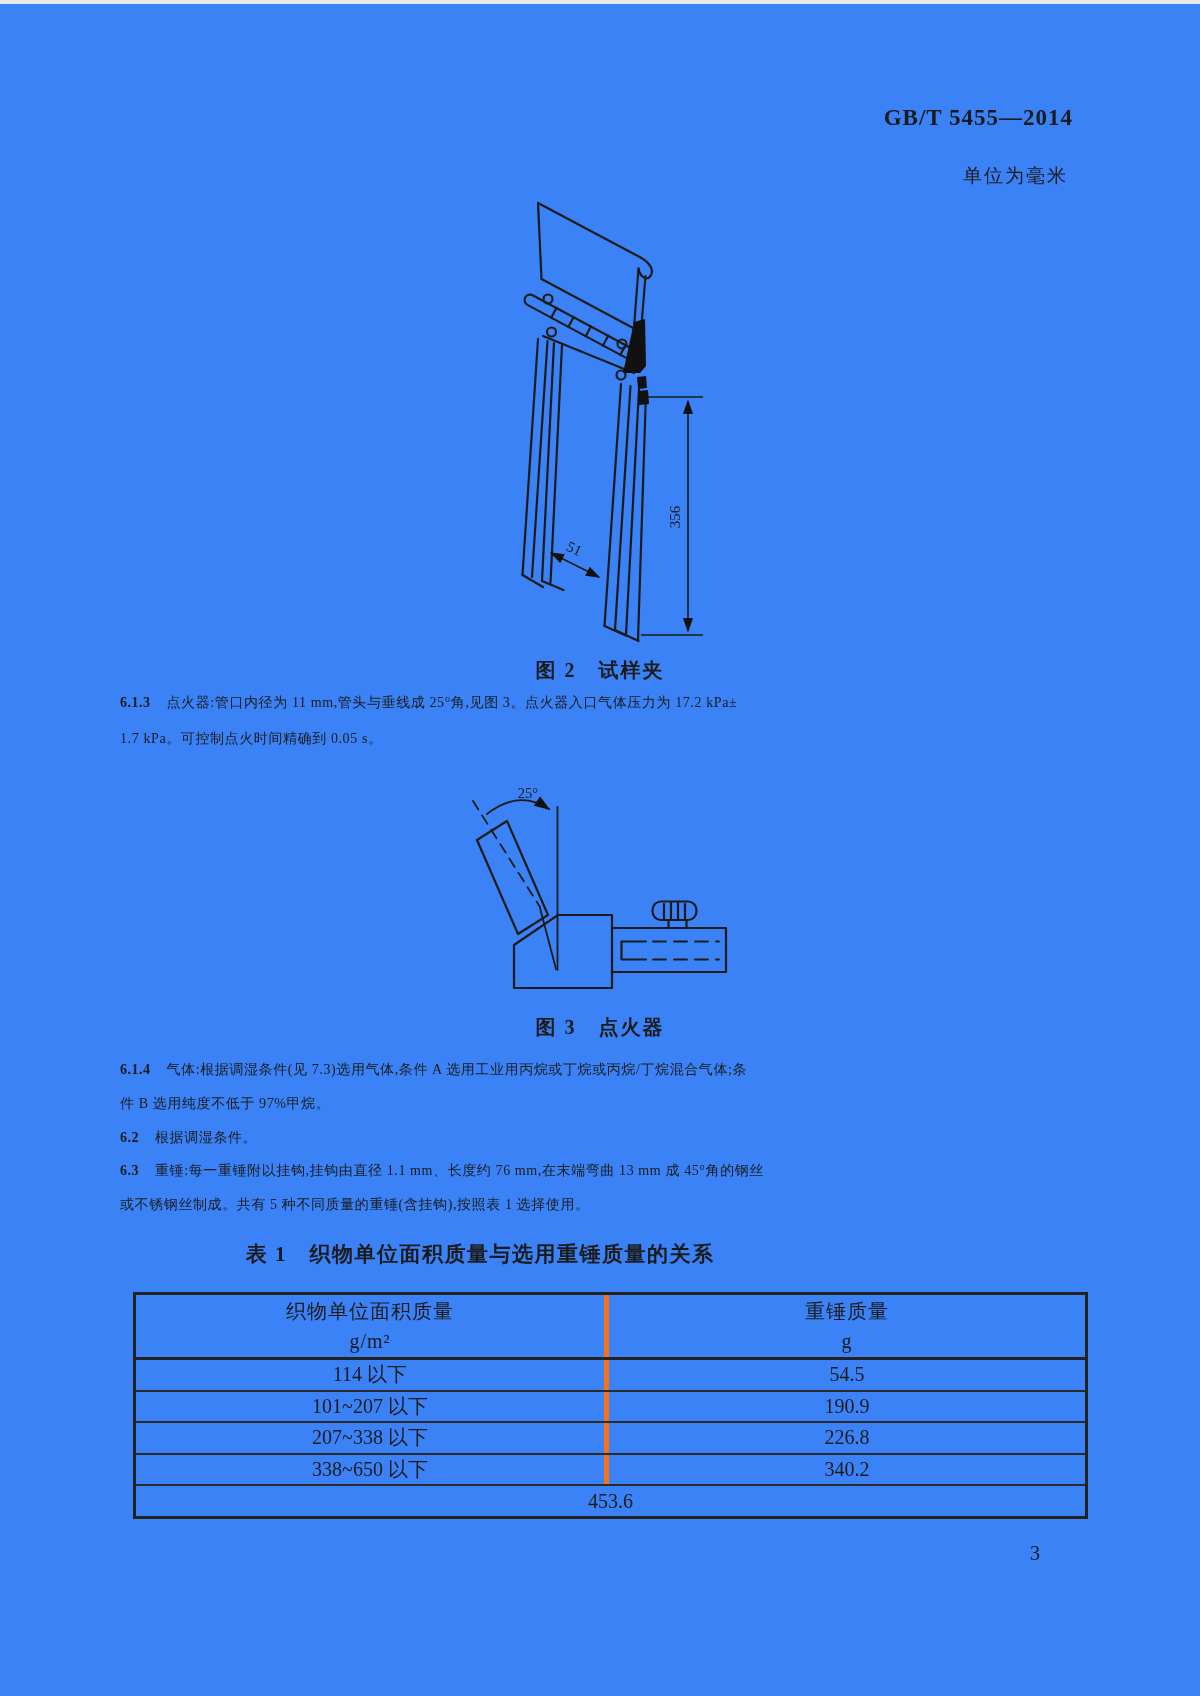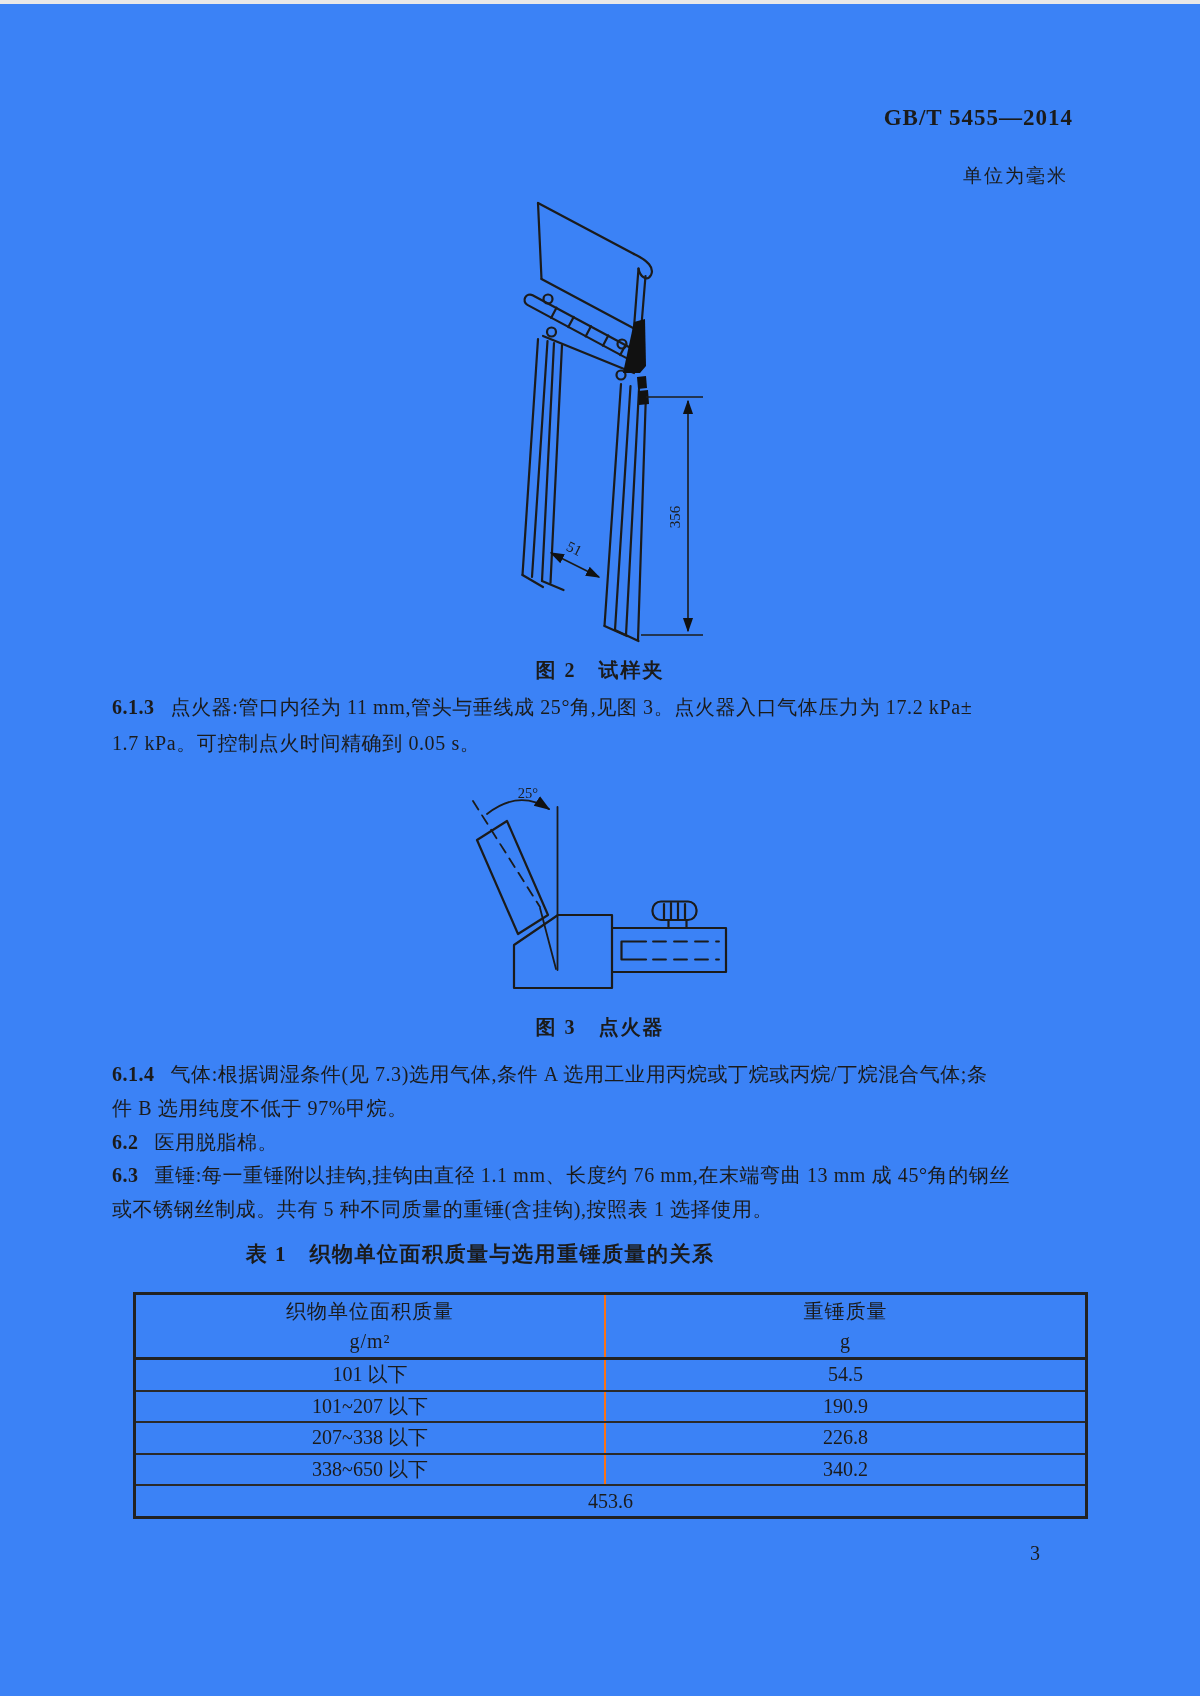--- a/index.html
+++ b/index.html
@@ -8,32 +8,32 @@
     background:#3b82f6;color:#1b1b1b;
     font-family:"Liberation Serif","DejaVu Serif",serif;
     overflow:hidden;
   }
   .abs{position:absolute;}
   .hdr-code{top:101px;right:127px;font-size:23px;font-weight:bold;letter-spacing:1px;}
   .unit-note{top:159px;right:132px;font-size:19px;letter-spacing:2px;}
   .caption{left:0;width:1200px;text-align:center;font-size:20px;font-weight:bold;letter-spacing:2px;}
   .cap2{top:653px;}
   .cap3{top:1010px;}
-  .para{left:112px;width:968px;font-size:20px;letter-spacing:0.6px;white-space:nowrap;}
+  .para{left:120px;width:968px;font-size:14px;letter-spacing:0.6px;white-space:nowrap;}
   .para .num{font-weight:bold;margin-right:16px;letter-spacing:0.5px;}
   .tbl-title{left:0;width:960px;top:1236px;text-align:center;font-size:21px;font-weight:bold;letter-spacing:1.5px;}
   .table1{
     left:133px;top:1288px;width:955px;height:227px;
     border:3px solid #222;box-sizing:border-box;
     display:flex;flex-direction:column;font-size:20px;
   }
   .t-head{display:flex;height:62px;border-bottom:3px solid #222;}
   .t-row{display:flex;flex:1;border-bottom:2px solid #2a2a2a;}
   .t-row:last-child{border-bottom:none;}
-  .c1{width:468px;border-right:2px solid #f97316;display:flex;align-items:center;justify-content:center;}
+  .c1{width:468px;border-right:5px solid #f97316;display:flex;align-items:center;justify-content:center;}
   .c2{flex:1;display:flex;align-items:center;justify-content:center;}
   .h-cell{flex-direction:column;justify-content:center;line-height:30px;letter-spacing:1px;}
   .pageno{left:1030px;top:1538px;font-size:20px;}
   svg text{font-family:"Liberation Serif","DejaVu Serif",serif;fill:#1b1b1b;}
 </style>
 </head>
 <body>
 
 <div class="page">
 
@@ -143,21 +143,21 @@
   <div class="abs caption cap3">图 3　点火器</div>
 
   <div class="abs para" style="top:1057px;">
     <span class="num">6.1.4</span><span>气体:根据调湿条件(见 7.3)选用气体,条件 A 选用工业用丙烷或丁烷或丙烷/丁烷混合气体;条</span>
   </div>
   <div class="abs para" style="top:1091px;">
     <span>件 B 选用纯度不低于 97%甲烷。</span>
   </div>
 
   <div class="abs para" style="top:1125px;">
-    <span class="num">6.2</span><span>医用脱脂棉。</span>
+    <span class="num">6.2</span><span>根据调湿条件。</span>
   </div>
 
   <div class="abs para" style="top:1158px;">
     <span class="num">6.3</span><span>重锤:每一重锤附以挂钩,挂钩由直径 1.1 mm、长度约 76 mm,在末端弯曲 13 mm 成 45°角的钢丝</span>
   </div>
   <div class="abs para" style="top:1192px;">
     <span>或不锈钢丝制成。共有 5 种不同质量的重锤(含挂钩),按照表 1 选择使用。</span>
   </div>
 
   <div class="abs tbl-title">表 1　织物单位面积质量与选用重锤质量的关系</div>
@@ -167,21 +167,21 @@
       <div class="c1 h-cell">
         <div>织物单位面积质量</div>
         <div>g/m²</div>
       </div>
       <div class="c2 h-cell">
         <div>重锤质量</div>
         <div>g</div>
       </div>
     </div>
     <div class="t-row">
-      <div class="c1">101 以下</div>
+      <div class="c1">114 以下</div>
       <div class="c2">54.5</div>
     </div>
     <div class="t-row">
       <div class="c1">101~207 以下</div>
       <div class="c2">190.9</div>
     </div>
     <div class="t-row">
       <div class="c1">207~338 以下</div>
       <div class="c2">226.8</div>
     </div>

